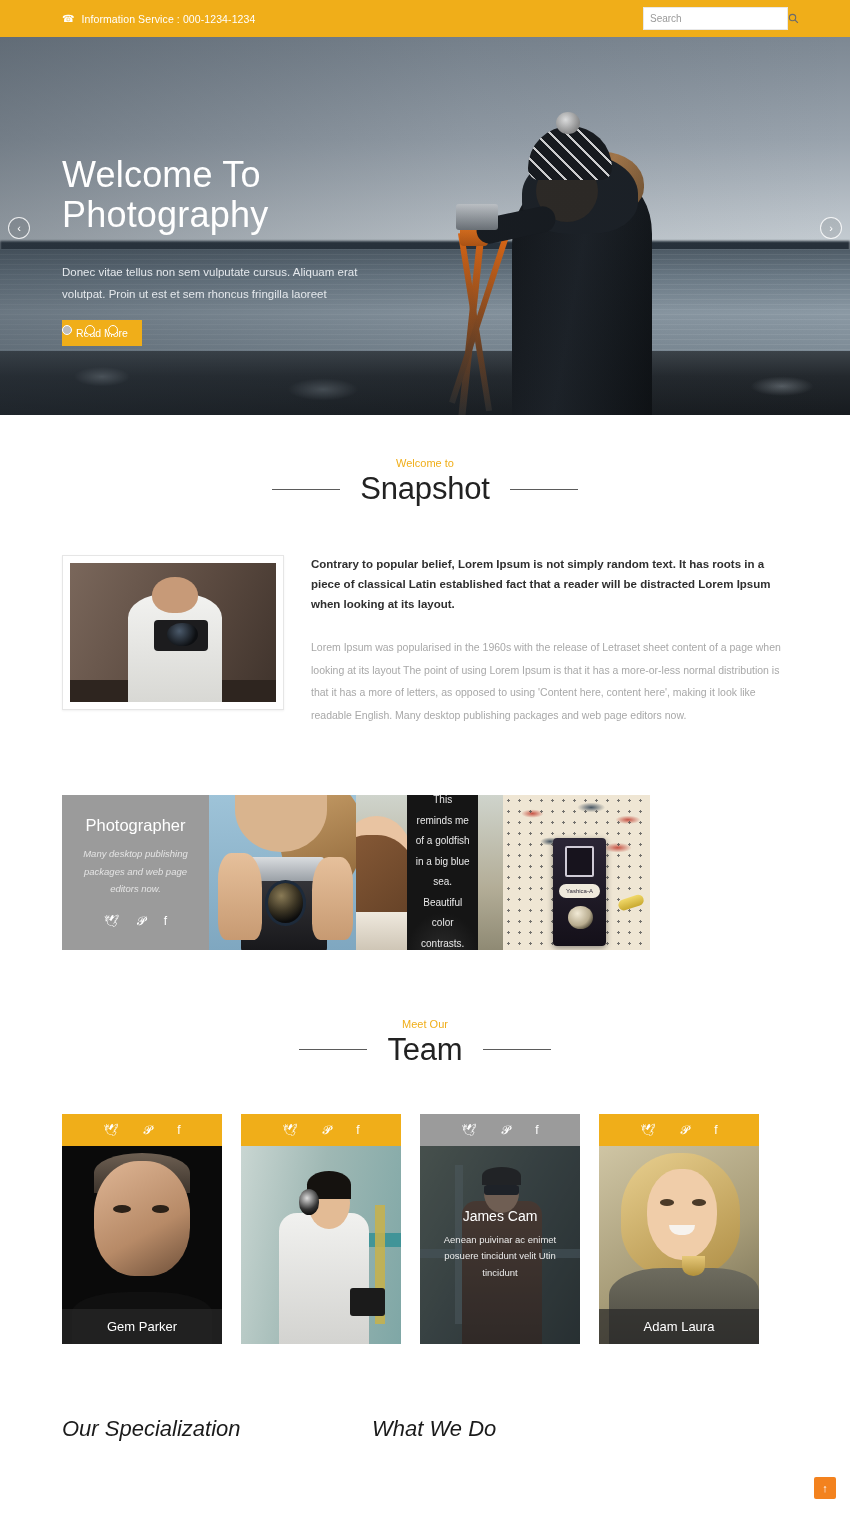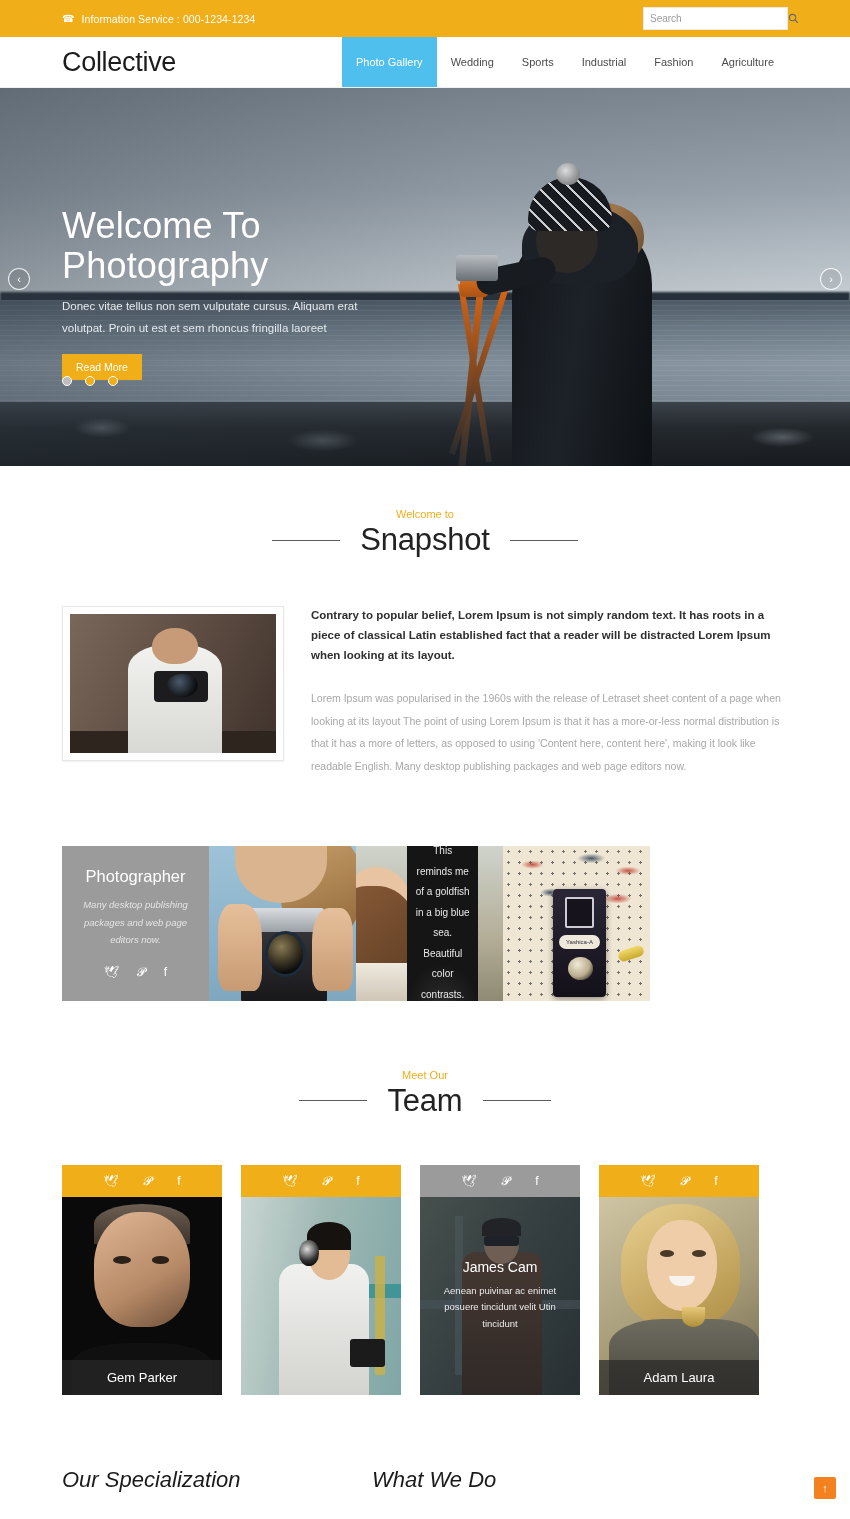--- a/index.html
+++ b/index.html
@@ -107,21 +107,21 @@
   .tl2{ left: 2px; top: 120px; width: 6px; height: 180px; transform: rotate(-9deg); }
   .tl3{ left: 6px; top: 120px; width: 6px; height: 175px; transform: rotate(18deg); }
   .tripod-head{ position:absolute; left:-10px; top:112px; width:28px; height:22px;
     background: linear-gradient(#f07a1e,#b8550f); border-radius: 4px; }
 
   .hero-overlay { position:absolute; inset:0;
     background: linear-gradient(90deg, rgba(45,55,65,.35) 0%, rgba(45,55,65,.10) 55%, rgba(0,0,0,0) 100%); }
 
   .hero-content { position: absolute; left: 62px; top: 118px; width: 330px; z-index: 4; }
   .hero-title { color:#fff; font-size: 36px; font-weight: 400; letter-spacing:.2px; line-height:1.1; }
-  .hero-sub { color: #e4e8ec; font-size: 11.5px; line-height: 1.9; margin-top: 11px; max-width: 300px; }
+  .hero-sub { color: #e4e8ec; font-size: 11.5px; line-height: 1.9; margin-top: 28px; max-width: 300px; }
   .read-more {
     display:inline-block; margin-top: 14px; background: #F0AE19; color:#fff;
     font-size: 10.5px; padding: 7px 14px; border:0; cursor:pointer;
     font-family:"Liberation Sans", sans-serif;
   }
   .arrow {
     position:absolute; top: 180px; width: 22px; height: 22px; border-radius: 50%;
     border: 1.6px solid rgba(255,255,255,.85); color:#fff;
     display:flex; align-items:center; justify-content:center;
     font-size: 11px; cursor:pointer; z-index: 5; background: rgba(0,0,0,.07);
@@ -341,31 +341,20 @@
       <input type="text" placeholder="Search" style="">
       <button class="search-btn">
         <svg viewBox="0 0 16 16">
           <circle cx="6.6" cy="6.6" r="4.6"></circle>
           <line x1="10.2" y1="10.2" x2="14.4" y2="14.4"></line>
         </svg>
       </button>
     </div>
   </div>
 
-  <div class="navbar">
-    <div class="brand">Collective</div>
-    <div class="nav-items">
-      <div class="nav-item active">Photo Gallery</div>
-      <div class="nav-item">Wedding</div>
-      <div class="nav-item">Sports</div>
-      <div class="nav-item">Industrial</div>
-      <div class="nav-item">Fashion</div>
-      <div class="nav-item">Agriculture</div>
-    </div>
-  </div>
 
   <div class="hero">
     <div class="hero-img">
       <div class="sky"></div>
       <div class="shore"></div>
       <div class="sea"></div>
       <div class="rocks"></div>
       <div class="photographer">
         <div class="tripod-leg tl1"></div>
         <div class="tripod-leg tl2"></div>

